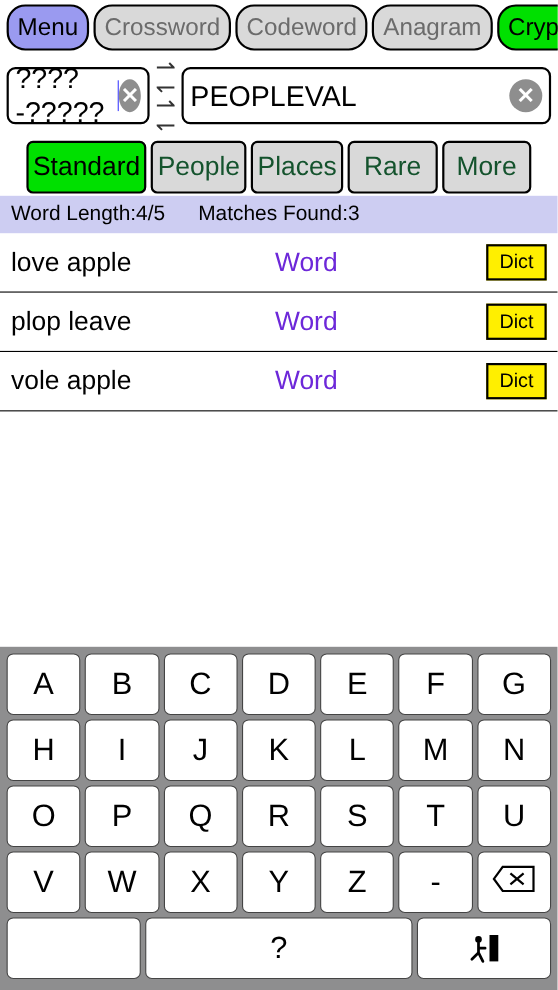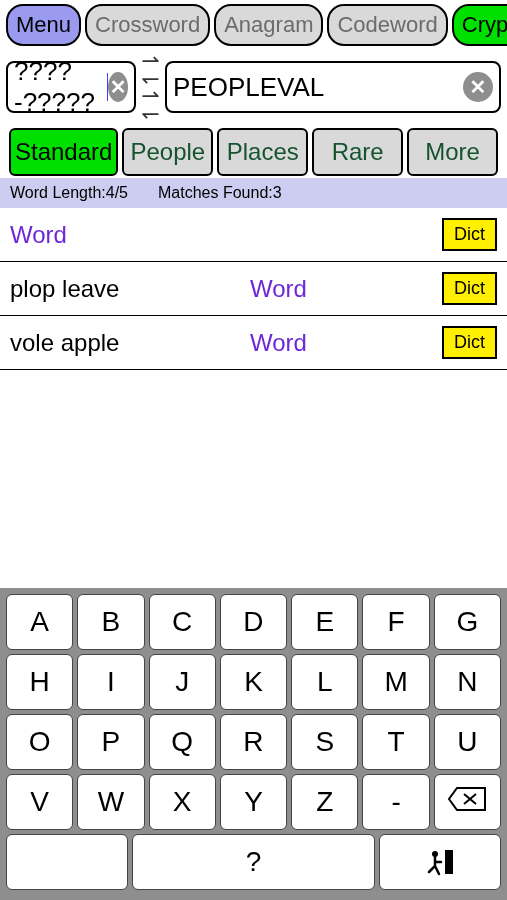--- a/index.html
+++ b/index.html
@@ -6,46 +6,46 @@
 body{width:507px;height:900px;background:#fff;overflow:hidden;position:relative}
 .topbar{display:flex;gap:4px;padding:4px 6px}
 .tbtn{border:2px solid #000;border-radius:17px;padding:6px 8px;font-size:22px;color:#6b6b6b;background:#d9d9d9;cursor:pointer}
 .tbtn.menu{background:#9a9af0;color:#000}
 .tbtn.cryptic{background:#00e000;color:#000}
 .inputrow{display:flex;align-items:center;gap:4px;padding:2px 6px 4px}
 .ibox{flex:1;display:flex;align-items:center;border:2px solid #000;border-radius:8px;height:52px;padding:0 6px;background:#fff}
 .ibox input{flex:1;border:none;outline:none;font-size:26px;background:transparent}
 .clrbtn{width:30px;height:30px;border-radius:50%;background:#8e8e8e;color:#fff;display:flex;align-items:center;justify-content:center;font-size:20px;font-weight:bold;cursor:pointer;border:none}
 .swap{width:40px;display:flex;flex-direction:column;align-items:center;justify-content:center;font-size:22px;color:#333;cursor:pointer;line-height:0.8}
-.filterrow{display:flex;gap:4px;padding:2px 9px}
+.filterrow{display:flex;gap:4px;padding:2px 24px}
 .fbtn{flex:1;border:2px solid #000;border-radius:6px;padding:8px 4px;font-size:24px;color:#14532d;background:#d9d9d9;cursor:pointer}
 .fbtn.active{background:#00e000;color:#000}
-.statusbar{background:#cdcdf2;padding:6px 10px;font-size:16px;display:flex;gap:30px}
+.statusbar{background:#cdcdf2;padding:6px 10px;font-size:19px;display:flex;gap:30px}
 .results{}
 .row{display:flex;align-items:center;border-bottom:1px solid #000;padding:10px 10px;font-size:24px}
 .row .wrd{flex:0 0 240px}
 .row .lnk{color:#6d28d9;cursor:pointer;flex:1}
 .row .dictbtn{background:#ffef00;border:2px solid #000;border-radius:0;padding:4px 10px;font-size:18px;cursor:pointer}
 .keyboard{position:absolute;bottom:0;left:0;right:0;background:#8e8e8f;padding:6px}
 .krow{display:flex;gap:4px;margin-bottom:4px}
 .key{flex:1;background:#fff;border:1px solid #444;border-radius:6px;height:56px;display:flex;align-items:center;justify-content:center;font-size:28px;cursor:pointer}
 .key.wide{flex:2}
 .key.space{flex:4}
 .bsicon{display:inline-block}
 .exiticon{display:inline-flex;align-items:center}
 .caret{display:inline-block;width:2px;height:28px;background:#4040ff;vertical-align:middle;margin-left:1px}
 </style>
 </head>
 <body>
 
 <div class="topbar">
   <button class="tbtn menu">Menu</button>
   <button class="tbtn">Crossword</button>
+  <button class="tbtn">Codeword</button>
   <button class="tbtn">Anagram</button>
-  <button class="tbtn">Codeword</button>
   <button class="tbtn cryptic">Cryptic</button>
 </div>
 
 <div class="inputrow">
   <div class="ibox">
     <span style="font-size:26px">????-?????</span>
       <span class="caret"></span>
     <span style="flex:1"></span>
     <button class="clrbtn">
         <span>✕</span>
@@ -73,20 +73,21 @@
   <button class="fbtn">More</button>
 </div>
 
 <div class="statusbar">
   <span><span>Word Length:</span><span>4/5</span></span>
   <span><span>Matches Found:</span><span>3</span></span>
 </div>
 
 <div class="results" id="results">
     <div class="row">
+      <span class="wrd">love apple</span>
       <span class="lnk">Word</span>
       <button class="dictbtn">Dict</button>
     </div>
     <div class="row">
       <span class="wrd">plop leave</span>
       <span class="lnk">Word</span>
       <button class="dictbtn">Dict</button>
     </div>
     <div class="row">
       <span class="wrd">vole apple</span>

